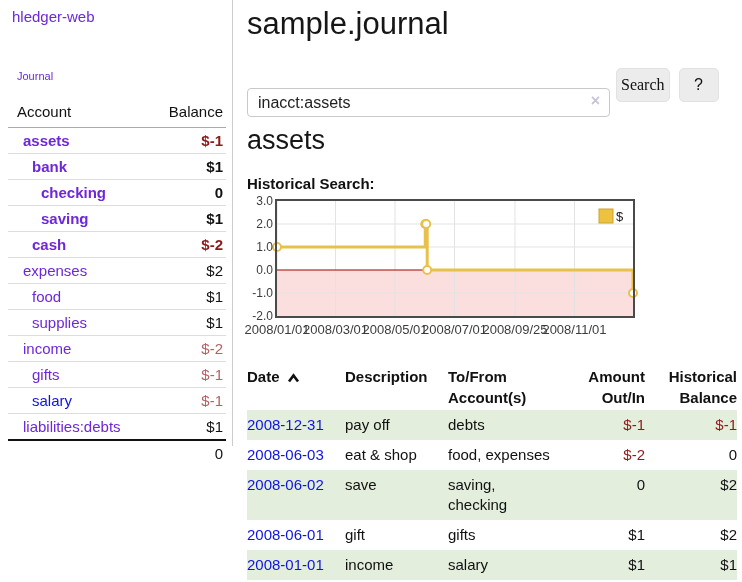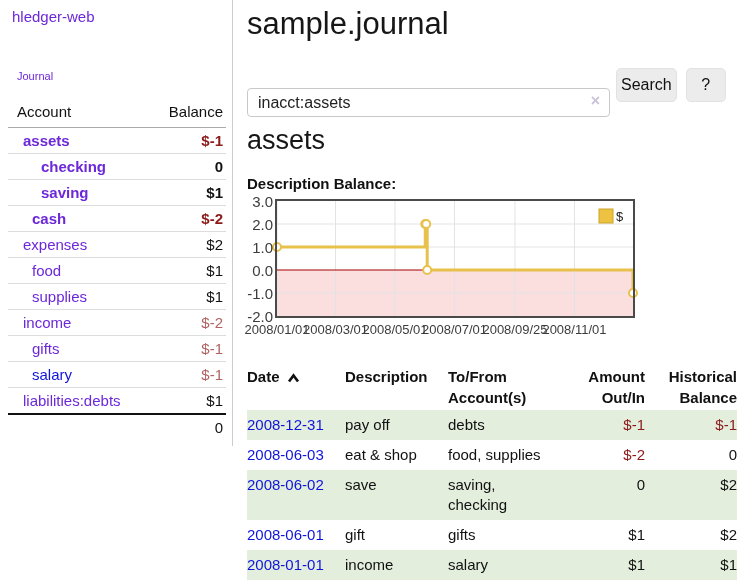--- a/index.html
+++ b/index.html
@@ -36,30 +36,30 @@
   .searchbar{margin:26px 0 0 13px;display:flex;align-items:center;height:34px;}
   .search-wrap{position:relative;width:363px;margin-top:35px;}
   .search-input{width:100%;height:29px;box-sizing:border-box;
     border:1px solid #c9c9c9;border-radius:4px;font-size:16px;
     padding:0 28px 0 10px;color:#222;font-family:inherit;outline:none;}
   .clear-x{position:absolute;right:10px;top:4px;color:#c9c2da;
     font-weight:700;font-size:16px;cursor:pointer;}
   .btn{height:34px;background:#ececec;border:1px solid #e2e2e2;
     border-radius:5px;font-size:16px;font-family:inherit;color:#111;
     margin-left:6px;cursor:pointer;}
-  .btn.search{padding:0 4px;}
+  .btn.search{padding:0 4px;font-family:Liberation Serif, serif;}
   .btn.help{margin-left:9px;width:40px;padding:0;}
   .acct-heading{margin:23px 0 0 13px;font-size:27px;font-weight:400;color:#161616;}
   .chart-label{margin:19px 0 0 13px;font-size:15px;font-weight:700;}
 
   
   .chart{position:relative;margin:7px 0 0 6px;width:400px;height:142px;}
   .plot{position:absolute;left:37px;top:2px;overflow:visible;}
   .ylab{position:absolute;left:0;width:33px;text-align:right;
-    font-size:15px;color:#3c3c3c;line-height:15px;}
+    font-size:12px;color:#3c3c3c;line-height:15px;}
   .xlab{position:absolute;top:123px;font-size:13px;color:#3c3c3c;
     white-space:nowrap;transform:translateX(-50%);}
 
   
   .register{margin:23px 0 0 13px;border-collapse:collapse;width:490px;
     table-layout:fixed;font-size:15px;}
   .register th{font-weight:700;text-align:left;vertical-align:top;
     padding:2px 0;line-height:21px;}
   .register th.num,.register td.num{text-align:right;}
   .register td{padding:5px 0;line-height:20px;vertical-align:top;}
@@ -79,20 +79,24 @@
         <th>Account</th>
         <th class="bal">Balance</th>
       </tr>
     </thead>
     <tbody>
         <tr class="bold">
           <td style="padding-left: 15px;"><a href="#" class="">assets</a></td>
           <td class="bal neg-strong">$-1</td>
         </tr>
         <tr class="bold">
+          <td style="padding-left: 24px;"><a href="#" class="">bank</a></td>
+          <td class="bal ">$1</td>
+        </tr>
+        <tr class="bold">
           <td style="padding-left: 33px;"><a href="#" class="">checking</a></td>
           <td class="bal ">0</td>
         </tr>
         <tr class="bold">
           <td style="padding-left: 33px;"><a href="#" class="">saving</a></td>
           <td class="bal ">$1</td>
         </tr>
         <tr class="bold">
           <td style="padding-left: 24px;"><a href="#" class="">cash</a></td>
           <td class="bal neg-strong">$-2</td>
@@ -141,21 +145,21 @@
   <div class="searchbar">
     <div class="search-wrap">
       <input class="search-input" type="text" value="inacct:assets" style="">
       <span class="clear-x">×</span>
     </div>
     <button class="btn search">Search</button>
     <button class="btn help">?</button>
   </div>
 
   <h2 class="acct-heading">assets</h2>
-  <div class="chart-label">Description Balance:</div>
+  <div class="chart-label">Historical Search:</div>
 
   <div class="chart">
       <svg width="356" height="115" class="plot">
         <rect x="0" y="69" width="356" height="46" fill="#fbdfdf"></rect>
         <line x1="0" y1="0" x2="0" y2="115" stroke="#e3e3e3" stroke-width="1"></line>
         <line x1="58.52054794520548" y1="0" x2="58.52054794520548" y2="115" stroke="#e3e3e3" stroke-width="1"></line>
         <line x1="118.01643835616439" y1="0" x2="118.01643835616439" y2="115" stroke="#e3e3e3" stroke-width="1"></line>
         <line x1="177.51232876712328" y1="0" x2="177.51232876712328" y2="115" stroke="#e3e3e3" stroke-width="1"></line>
         <line x1="237.98356164383563" y1="0" x2="237.98356164383563" y2="115" stroke="#e3e3e3" stroke-width="1"></line>
         <line x1="297.47945205479454" y1="0" x2="297.47945205479454" y2="115" stroke="#e3e3e3" stroke-width="1"></line>
@@ -210,21 +214,21 @@
         <tr class="green">
           <td><a href="#" class="blue">2008-12-31</a></td>
           <td>pay off</td>
           <td>debts</td>
           <td class="num neg">$-1</td>
           <td class="num neg">$-1</td>
         </tr>
         <tr class="">
           <td><a href="#" class="blue">2008-06-03</a></td>
           <td>eat &amp; shop</td>
-          <td>food, supplies</td>
+          <td>food, expenses</td>
           <td class="num neg">$-2</td>
           <td class="num ">0</td>
         </tr>
         <tr class="green">
           <td><a href="#" class="blue">2008-06-02</a></td>
           <td>save</td>
           <td>saving, checking</td>
           <td class="num ">0</td>
           <td class="num ">$2</td>
         </tr>

